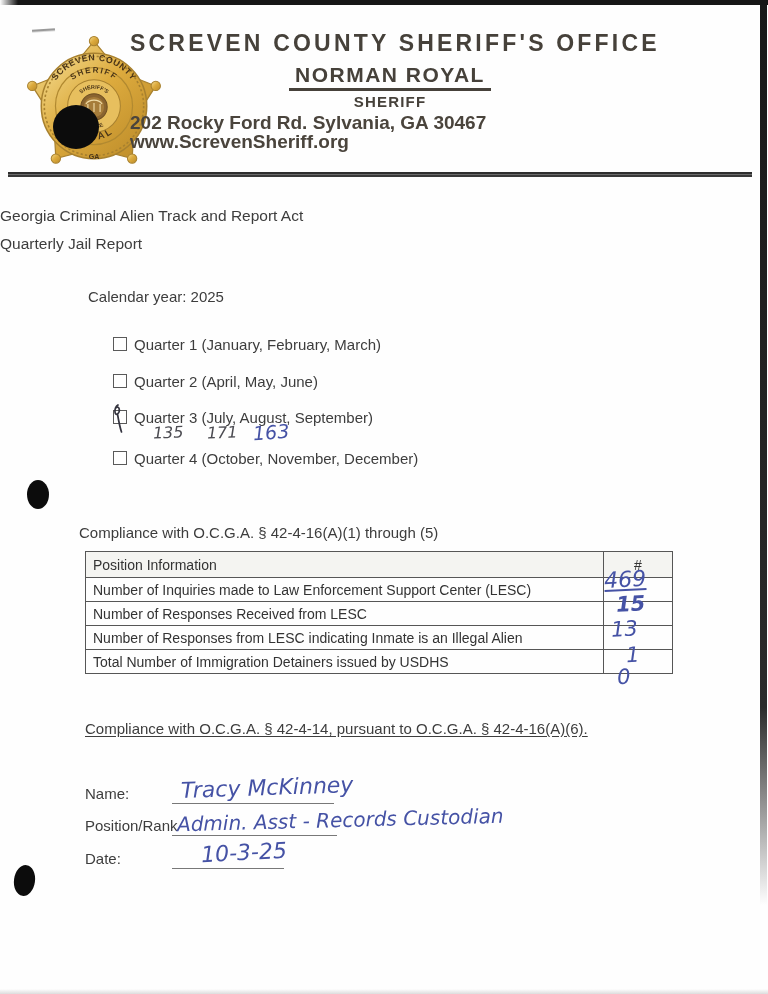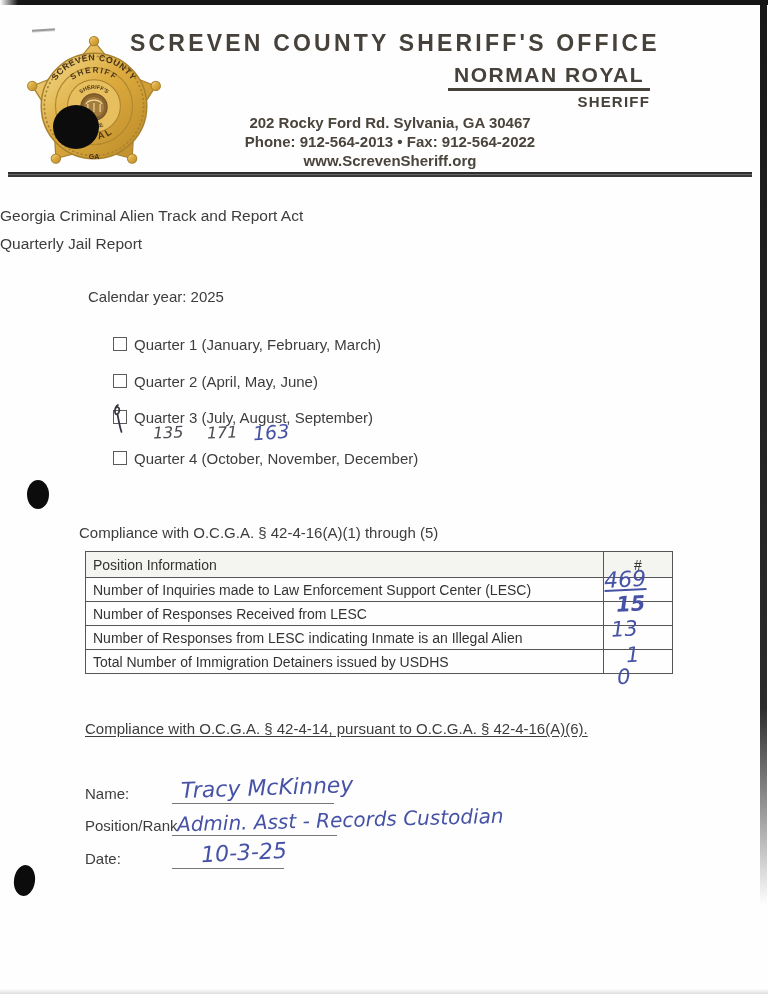--- a/index.html
+++ b/index.html
@@ -11,27 +11,27 @@
     background:linear-gradient(to right,rgba(22,22,22,0) 0,#161616 18px,#161616 100%);}
   .edge-right{position:absolute;right:1px;top:5px;width:7px;height:900px;
     background:linear-gradient(to bottom,#181818 0,#2b2b2b 78%,rgba(43,43,43,0) 100%);}
   .edge-bottom{position:absolute;left:0;bottom:0;width:768px;height:5px;
     background:linear-gradient(to top,#dcdcdc 0,rgba(220,220,220,0) 100%);}
   .staple{position:absolute;left:32px;top:29px;width:23px;height:2px;background:#999;
     transform:rotate(-4deg);box-shadow:0 1px 0 rgba(0,0,0,.15);}
   .punch{position:absolute;background:#0c0c0c;border-radius:50%;}
 
   
-  .hdr-center{position:absolute;left:130px;top:30px;width:520px;text-align:right;color:#46413a;}
+  .hdr-center{position:absolute;left:130px;top:30px;width:520px;text-align:center;color:#46413a;}
   .office-name{font-size:23px;font-weight:bold;letter-spacing:3.2px;white-space:nowrap;}
   .sheriff-name{display:inline-block;margin-top:6px;font-size:21px;font-weight:bold;letter-spacing:1.5px;
     border-bottom:3px solid #46413a;padding:0 6px 1px 6px;}
   .sheriff-title{margin-top:2px;font-size:15px;font-weight:bold;letter-spacing:1.2px;}
-  .addr{position:absolute;left:130px;top:113px;width:520px;text-align:center;color:#4a443c;
-    font-size:15px;font-weight:bold;line-height:19px;}
+  .addr{position:absolute;left:130px;top:113px;width:520px;color:#4a443c;
+    font-size:19px;font-weight:bold;line-height:19px;}
   .rule{position:absolute;left:8px;top:172px;width:744px;height:5px;
     background:linear-gradient(#2e2e2e 0,#2e2e2e 40%,#6a6a6a 50%,#383838 60%,#383838 100%);}
 
   
   .title-line{position:absolute;left:0;width:768px;text-align:left;font-size:15.5px;color:#3d3d3d;}
   .lbl{position:absolute;font-size:15px;color:#3d3d3d;}
   .chk{position:absolute;width:12px;height:12px;border:1.6px solid #5a5a5a;background:#fff;}
 
   
   .hand{font-family:"DejaVu Sans",sans-serif;font-style:italic;color:#4552a5;position:absolute;white-space:nowrap;}
@@ -109,21 +109,20 @@
 
   <div class="punch" style="left:53px;top:105px;width:46px;height:44px;"></div>
 
   <div class="hdr-center">
     <div class="office-name">SCREVEN COUNTY SHERIFF'S OFFICE</div>
     <div><span class="sheriff-name">NORMAN ROYAL</span></div>
     <div class="sheriff-title">SHERIFF</div>
   </div>
   <div class="addr">
     <div>202 Rocky Ford Rd. Sylvania, GA 30467</div>
-    <div>Phone: 912-564-2013 • Fax: 912-564-2022</div>
     <div>www.ScrevenSheriff.org</div>
   </div>
   <div class="rule"></div>
 
   <div class="title-line" style="top:207px;">Georgia Criminal Alien Track and Report Act</div>
   <div class="title-line" style="top:235px;">Quarterly Jail Report</div>
 
   <div class="lbl" style="left:88px;top:288px;">
     <span>Calendar year:</span>
     <span>2025</span>

